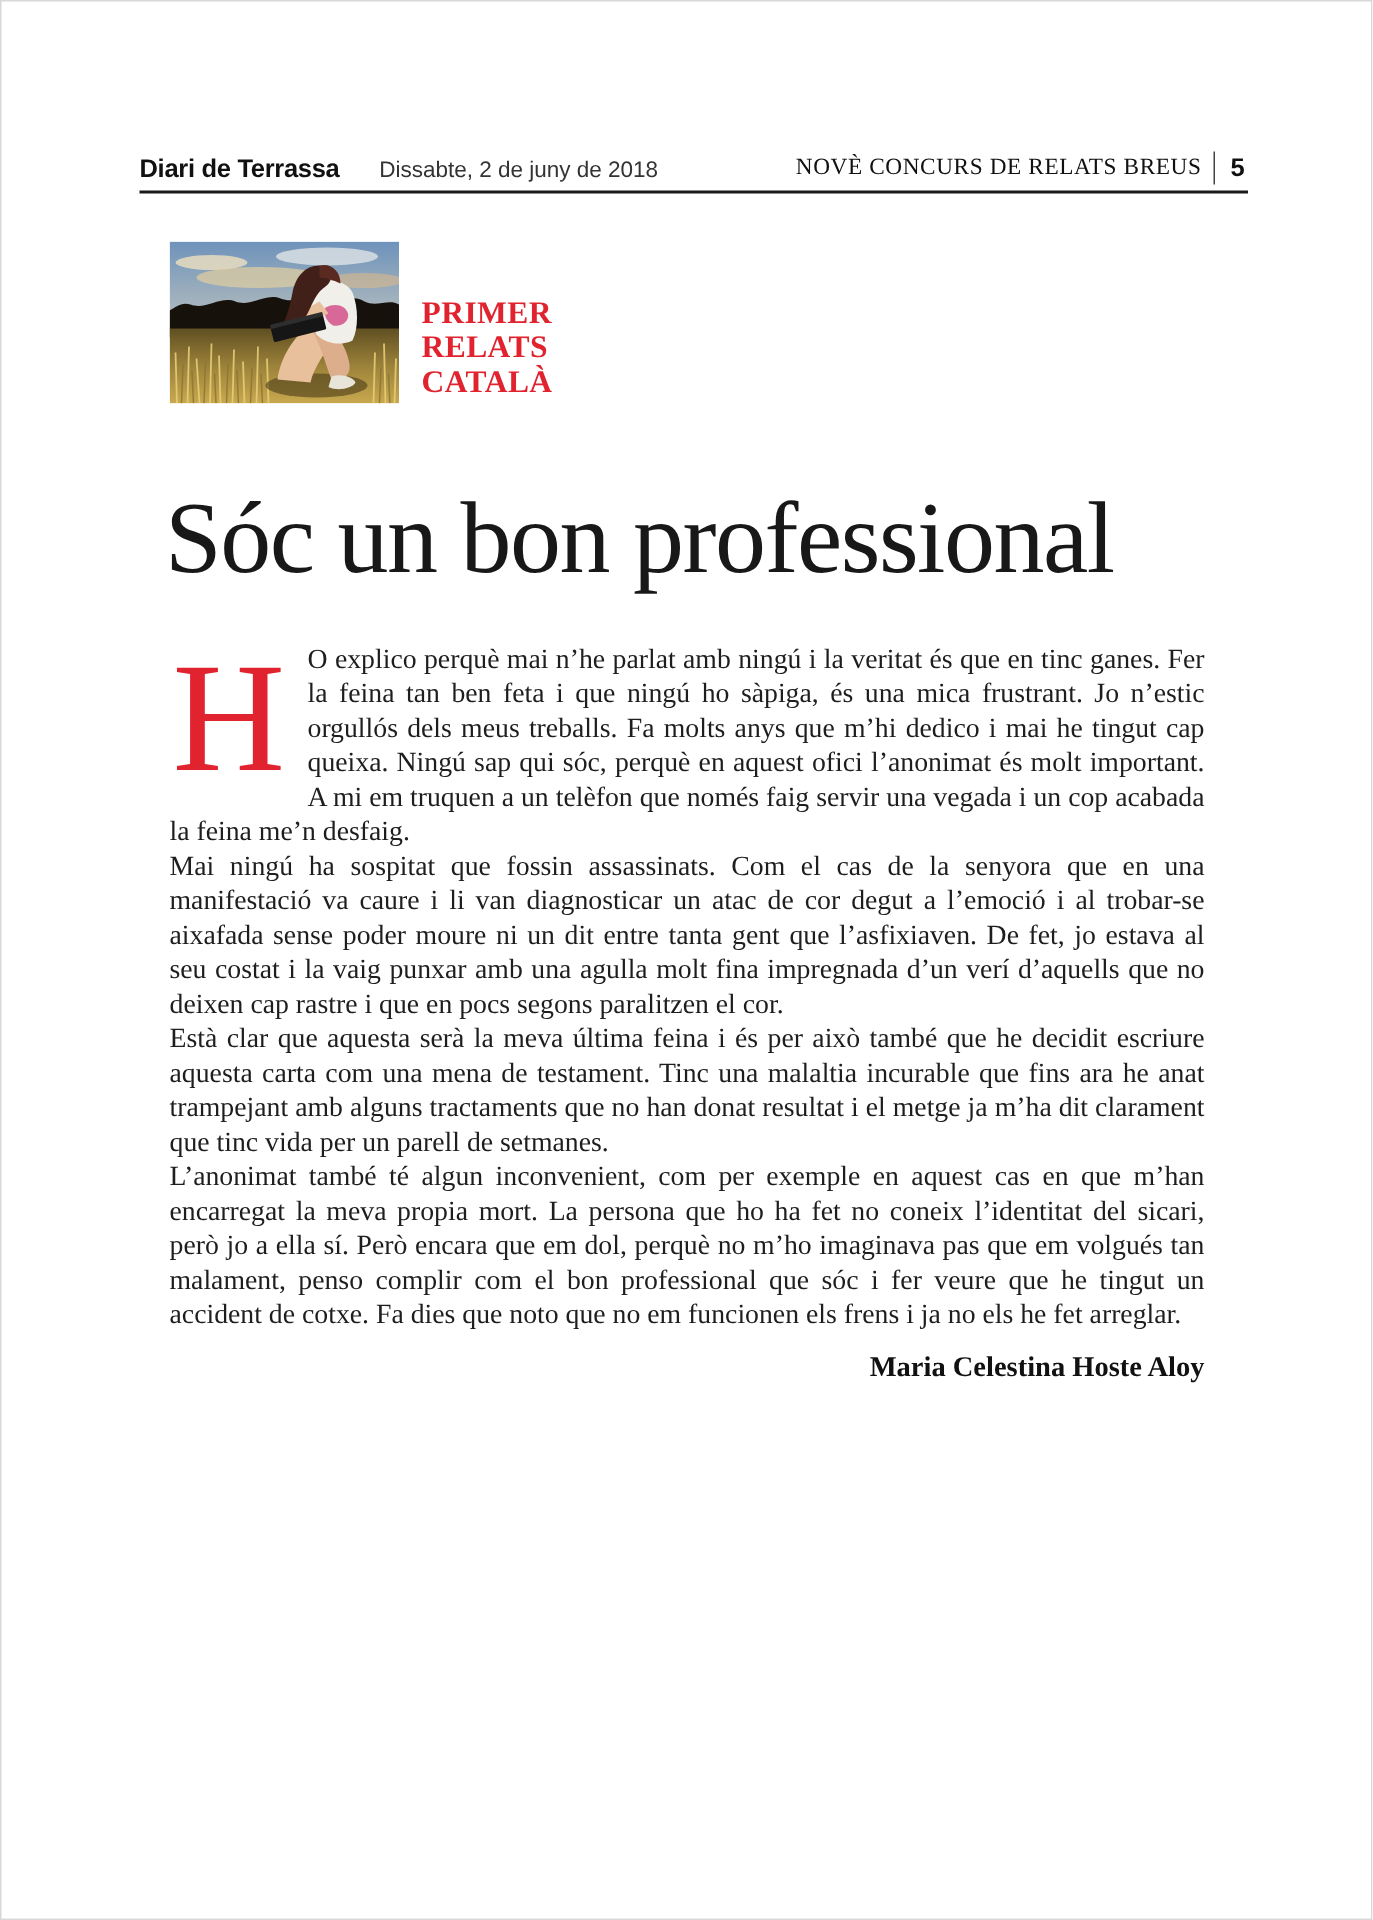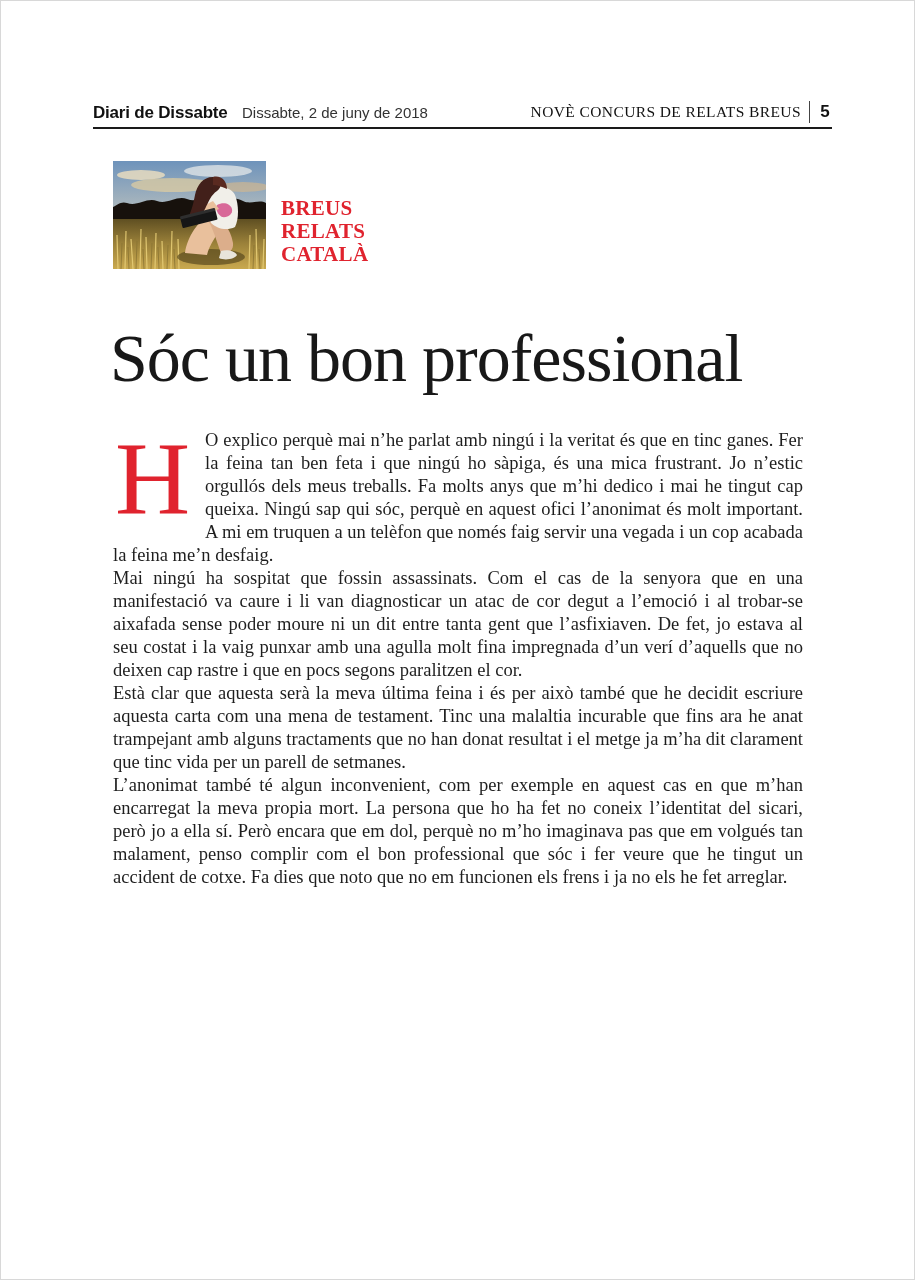--- a/index.html
+++ b/index.html
@@ -6,21 +6,21 @@
   .page{
     position:relative;width:915px;height:1280px;margin:0 auto;
     background:#ffffff;border:1px solid #d8d8d8;box-sizing:border-box;
     font-family:"Liberation Serif", serif;color:#1c1c1c;overflow:hidden;
   }
   
   .hdr{position:absolute;left:92px;top:101px;width:739px;height:24px;}
   .hdr-left{position:absolute;left:0;bottom:3px;white-space:nowrap;
     font-family:"Liberation Sans", sans-serif;}
   .paper{font-weight:bold;font-size:17px;letter-spacing:-0.2px;color:#111;}
-  .date{font-size:15px;color:#333;margin-left:10px;}
+  .date{font-size:15px;color:#333;margin-left:22px;}
   .hdr-right{position:absolute;right:0;bottom:3px;white-space:nowrap;
     display:flex;align-items:center;gap:8px;}
   .section{font-family:"Liberation Serif", serif;font-size:15.5px;
     letter-spacing:0.4px;color:#111;}
   .vbar{display:inline-block;width:1px;height:22px;background:#444;}
   .pnum{font-family:"Liberation Sans", sans-serif;font-weight:bold;
     font-size:17px;color:#111;min-width:14px;text-align:center;}
   .rule{position:absolute;left:92px;top:126px;width:739px;height:2px;background:#1a1a1a;}
   
   .photo{position:absolute;left:112px;top:160px;width:153px;height:108px;overflow:hidden;}
@@ -40,21 +40,21 @@
   }
   .author{margin-top:11px;text-align:right;font-weight:bold;font-size:19px;color:#111;}
 </style>
 </head>
 <body>
 
 <div class="page">
 
   <div class="hdr">
     <div class="hdr-left">
-      <span class="paper">Diari de Dissabte</span>
+      <span class="paper">Diari de Terrassa</span>
       <span class="date">Dissabte, 2 de juny de 2018</span>
     </div>
     <div class="hdr-right">
       <span class="section">NOVÈ CONCURS DE RELATS BREUS</span>
       <span class="vbar"></span>
       <span class="pnum">5</span>
     </div>
   </div>
   <div class="rule"></div>
 
@@ -122,30 +122,31 @@
       <g transform="rotate(-14 86 58)">
         <rect x="68" y="53" width="36" height="10" rx="1" fill="#161616"></rect>
         <rect x="68" y="51" width="36" height="3" rx="1" fill="#2e2e2e"></rect>
       </g>
 
       <path d="M108,90 C114,88 122,90 124,94 C122,98 112,100 106,97 Z" fill="#e8e4da"></path>
     </svg>
   </div>
 
   <div class="prize" style="color:#e0232e;">
-    <div>BREUS</div>
+    <div>PRIMER</div>
     <div>RELATS</div>
     <div>CATALÀ</div>
   </div>
 
   <h1 class="title">Sóc un bon professional</h1>
 
   <div class="body">
     <p>
       <span class="dropcap" style="color:#e0232e;">H</span>
       <span>O explico perquè mai n’he parlat amb ningú i la veritat és que en tinc ganes. Fer la feina tan ben feta i que ningú ho sàpiga, és una mica frustrant. Jo n’estic orgullós dels meus treballs. Fa molts anys que m’hi dedico i mai he tingut cap queixa. Ningú sap qui sóc, perquè en aquest ofici l’anonimat és molt important. A mi em truquen a un telèfon que només faig servir una vegada i un cop acabada la feina me’n desfaig.</span>
     </p>
     <p>Mai ningú ha sospitat que fossin assassinats. Com el cas de la senyora que en una manifestació va caure i li van diagnosticar un atac de cor degut a l’emoció i al trobar-se aixafada sense poder moure ni un dit entre tanta gent que l’asfixiaven. De fet, jo estava al seu costat i la vaig punxar amb una agulla molt fina impregnada d’un verí d’aquells que no deixen cap rastre i que en pocs segons paralitzen el cor.</p>
     <p>Està clar que aquesta serà la meva última feina i és per això també que he decidit escriure aquesta carta com una mena de testament. Tinc una malaltia incurable que fins ara he anat trampejant amb alguns tractaments que no han donat resultat i el metge ja m’ha dit clarament que tinc vida per un parell de setmanes.</p>
     <p>L’anonimat també té algun inconvenient, com per exemple en aquest cas en que m’han encarregat la meva propia mort. La persona que ho ha fet no coneix l’identitat del sicari, però jo a ella sí. Però encara que em dol, perquè no m’ho imaginava pas que em volgués tan malament, penso complir com el bon professional que sóc i fer veure que he tingut un accident de cotxe. Fa dies que noto que no em funcionen els frens i ja no els he fet arreglar.</p>
+    <div class="author">Maria Celestina Hoste Aloy</div>
   </div>
 
 </div>
 
 </body></html>

